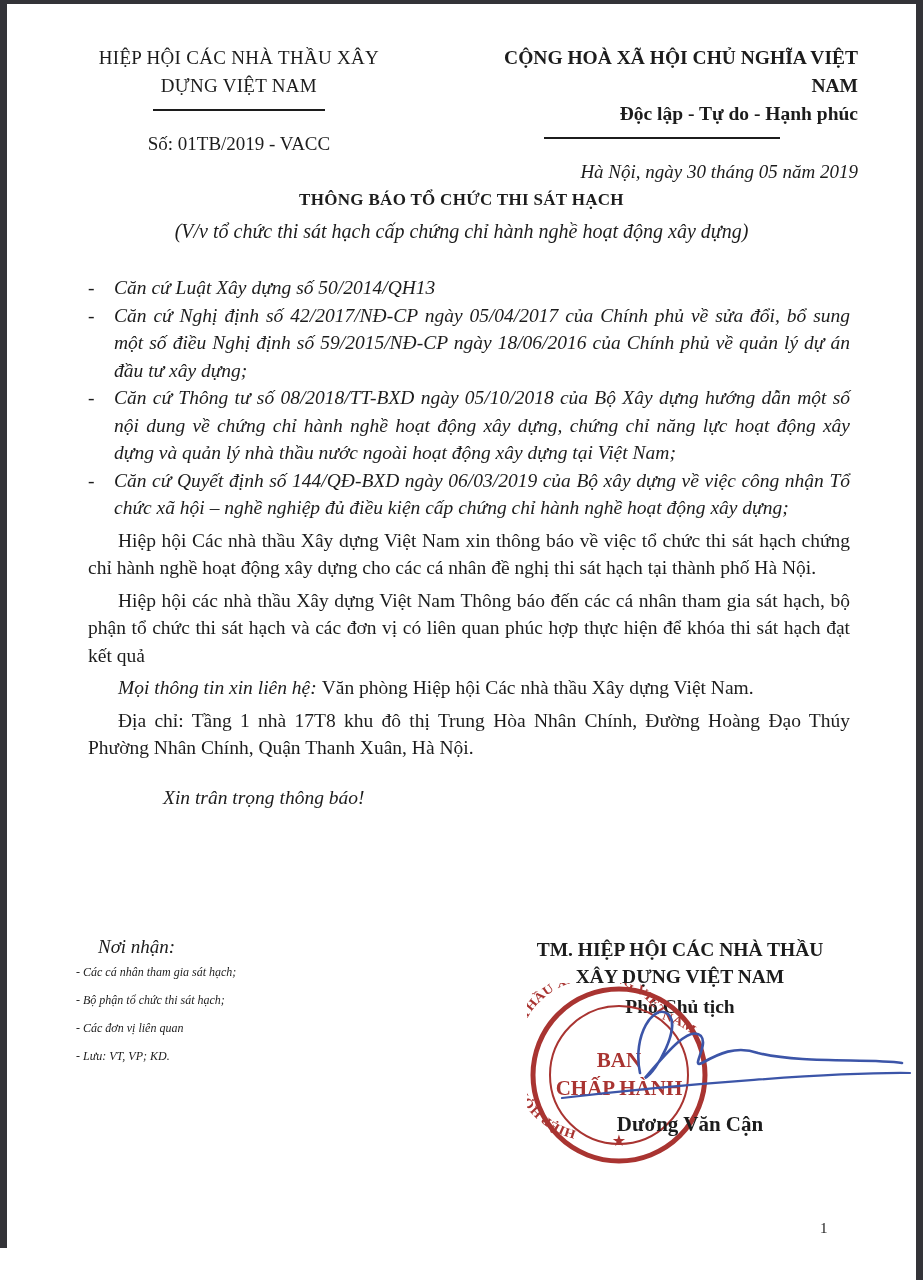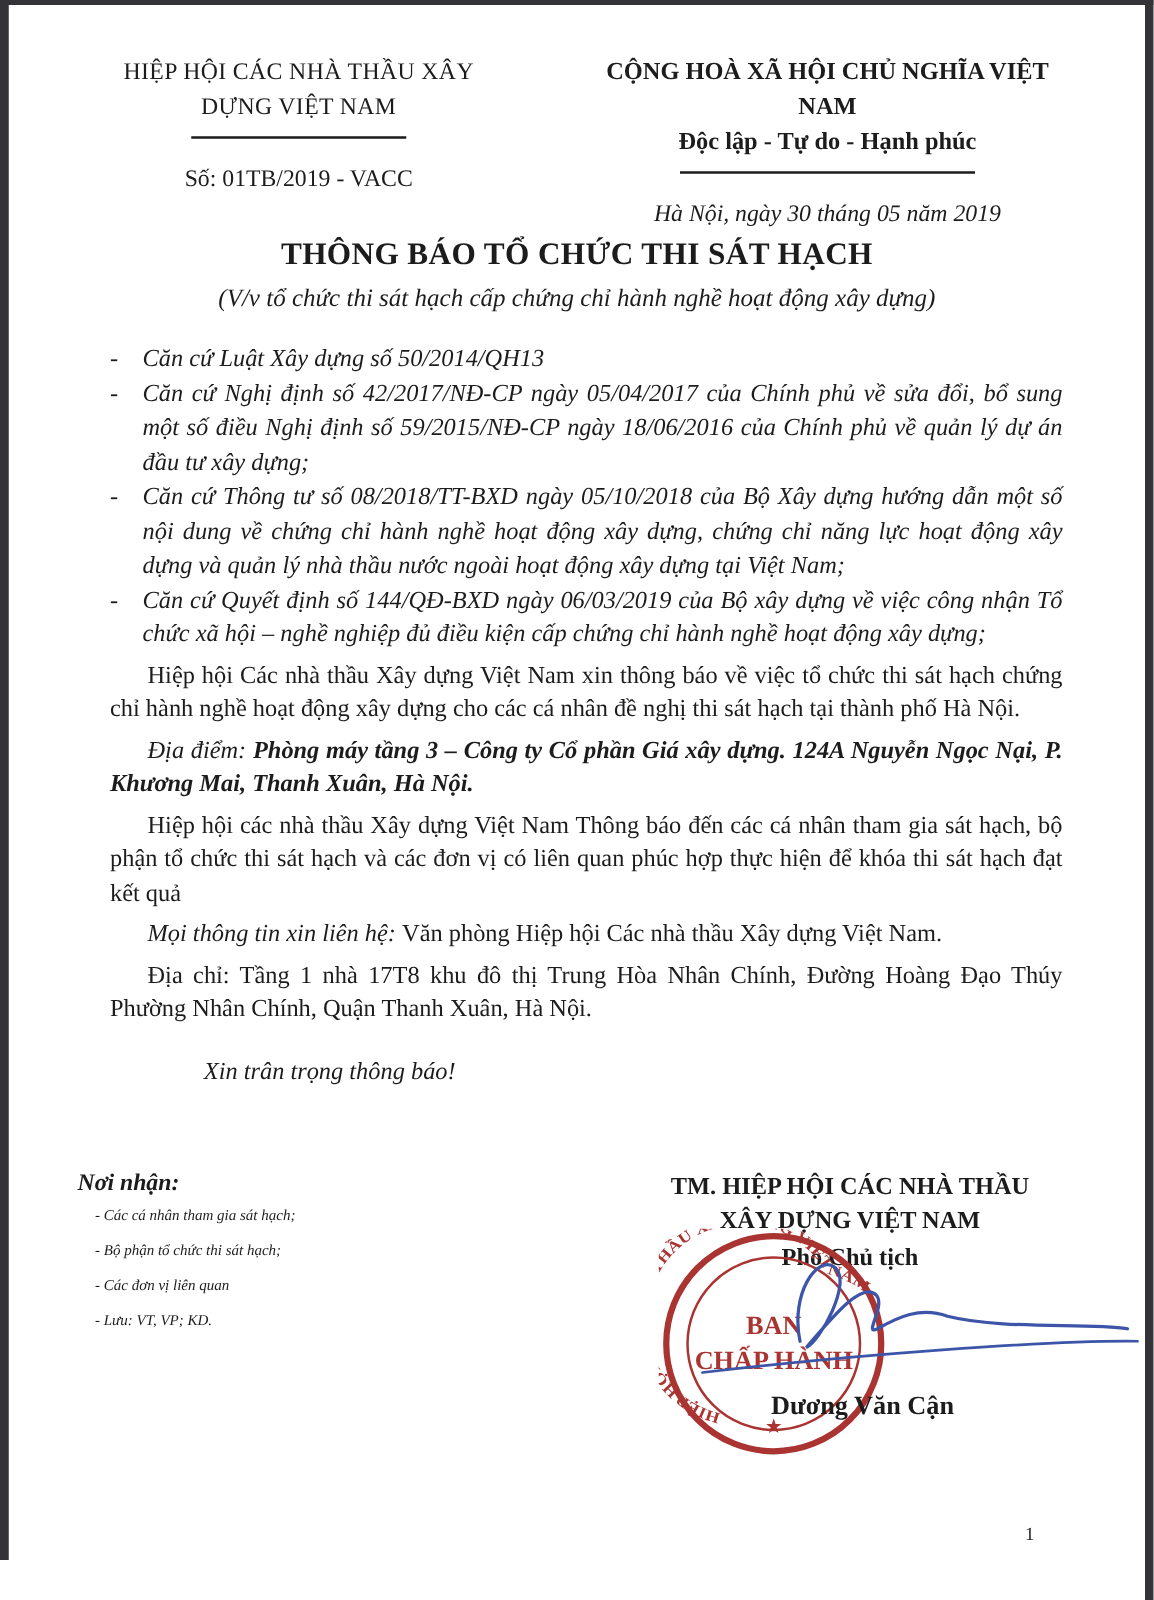--- a/index.html
+++ b/index.html
@@ -11,48 +11,48 @@
   }
   
   .edge { position:absolute; background:#333338; }
   .edge-top { left:0; top:0; width:923px; height:4px; }
   .edge-left { left:0; top:0; width:7px; height:1248px; }
   .edge-right { left:916px; top:0; width:7px; height:1280px; }
 
   
   .header { position:absolute; top:44px; left:58px; width:800px; display:flex; }
   .header-left { width:48%; text-align:center; }
-  .header-right { width:52%; text-align:center;margin-left:46px; }
+  .header-right { width:52%; text-align:right;margin-left:46px; }
   .org-name { font-weight:normal; font-size:19px; line-height:28px; letter-spacing:.3px; }
   .underline { height:2px; background:#1c1c1c; margin:9px auto 0; }
   .ul-org { width:172px; }
   .ul-motto { width:236px; }
   .nation-line { font-weight:bold; font-size:19.5px; line-height:28px; }
   .motto { font-weight:bold; font-size:19.5px; line-height:28px; }
   .doc-number { margin-top:22px; font-size:19px; }
   .date-place { margin-top:22px; font-size:19px; font-style:italic; }
 
   
   .title-block { position:absolute; top:190px; left:0; width:923px; text-align:center; }
-  .doc-title { font-weight:bold; font-size:25px; letter-spacing:.3px; }
+  .doc-title { font-weight:bold; font-size:17px; letter-spacing:.3px; }
   .doc-subtitle { margin-top:10px; font-style:italic; font-size:20px; }
 
   
   .body { position:absolute; top:274px; left:88px; width:762px; font-size:19.5px; line-height:27.5px; }
   .bullet { display:flex; }
   .bullet .dash { width:26px; flex:none; font-style:italic; }
   .bullet .btext { flex:1; font-style:italic; text-align:justify; }
   .para { text-indent:30px; text-align:justify; margin-top:5px; }
   .lbl-italic { font-style:italic; }
   .val-bolditalic { font-weight:bold; font-style:italic; }
   .closing { margin-top:22px; padding-left:75px; font-style:italic; }
 
   
   .recipients { position:absolute; top:936px; left:62px; width:330px; }
-  .recipients-label { font-weight:bold; font-style:italic; font-size:19px; }
+  .recipients-label { font-weight:normal; font-style:italic; font-size:19px;margin-left:36px; }
   .recipient-item { font-style:italic; font-size:12px; line-height:28px; margin-left:14px; }
   .recipient-item:first-of-type { margin-top:6px; }
 
   
   .sign-block { position:absolute; top:936px; left:490px; width:380px; text-align:center; }
   .sign-org { font-weight:bold; font-size:19.5px; line-height:27px; }
   .sign-position { margin-top:6px; font-weight:bold; font-size:19.5px; }
   .signer-name { position:absolute; top:1112px; left:540px; width:300px; text-align:center;
                  font-weight:bold; font-size:21px; }
 
@@ -103,21 +103,20 @@
       <span class="btext">Căn cứ Thông tư số 08/2018/TT-BXD ngày 05/10/2018 của Bộ Xây dựng hướng dẫn một số nội dung về chứng chỉ hành nghề hoạt động xây dựng, chứng chỉ năng lực hoạt động xây dựng và quản lý nhà thầu nước ngoài hoạt động xây dựng tại Việt Nam;</span>
     </div>
     <div class="bullet">
       <span class="dash">-</span>
       <span class="btext">Căn cứ Quyết định số 144/QĐ-BXD ngày 06/03/2019 của Bộ xây dựng về việc công nhận Tổ chức xã hội – nghề nghiệp đủ điều kiện cấp chứng chỉ hành nghề hoạt động xây dựng;</span>
     </div>
 
     <p class="para">Hiệp hội Các nhà thầu Xây dựng Việt Nam xin thông báo về việc tổ chức thi sát hạch chứng chỉ hành nghề hoạt động xây dựng cho các cá nhân đề nghị thi sát hạch tại thành phố Hà Nội.</p>
 
 
-    <p class="para"><span class="lbl-italic">Địa điểm:</span>&nbsp;<span class="val-bolditalic">Phòng máy tầng 3 – Công ty Cổ phần Giá xây dựng. 124A Nguyễn Ngọc Nại, P. Khương Mai, Thanh Xuân, Hà Nội.</span></p>
 
     <p class="para">Hiệp hội các nhà thầu Xây dựng Việt Nam Thông báo đến các cá nhân tham gia sát hạch, bộ phận tổ chức thi sát hạch và các đơn vị có liên quan phúc hợp thực hiện để khóa thi sát hạch đạt kết quả</p>
 
     <p class="para"><span class="lbl-italic">Mọi thông tin xin liên hệ:</span>&nbsp;<span>Văn phòng Hiệp hội Các nhà thầu Xây dựng Việt Nam.</span></p>
 
     <p class="para">Địa chỉ: Tầng 1 nhà 17T8 khu đô thị Trung Hòa Nhân Chính, Đường Hoàng Đạo Thúy Phường Nhân Chính, Quận Thanh Xuân, Hà Nội.</p>
 
     <p class="closing">Xin trân trọng thông báo!</p>
   </div>
 

